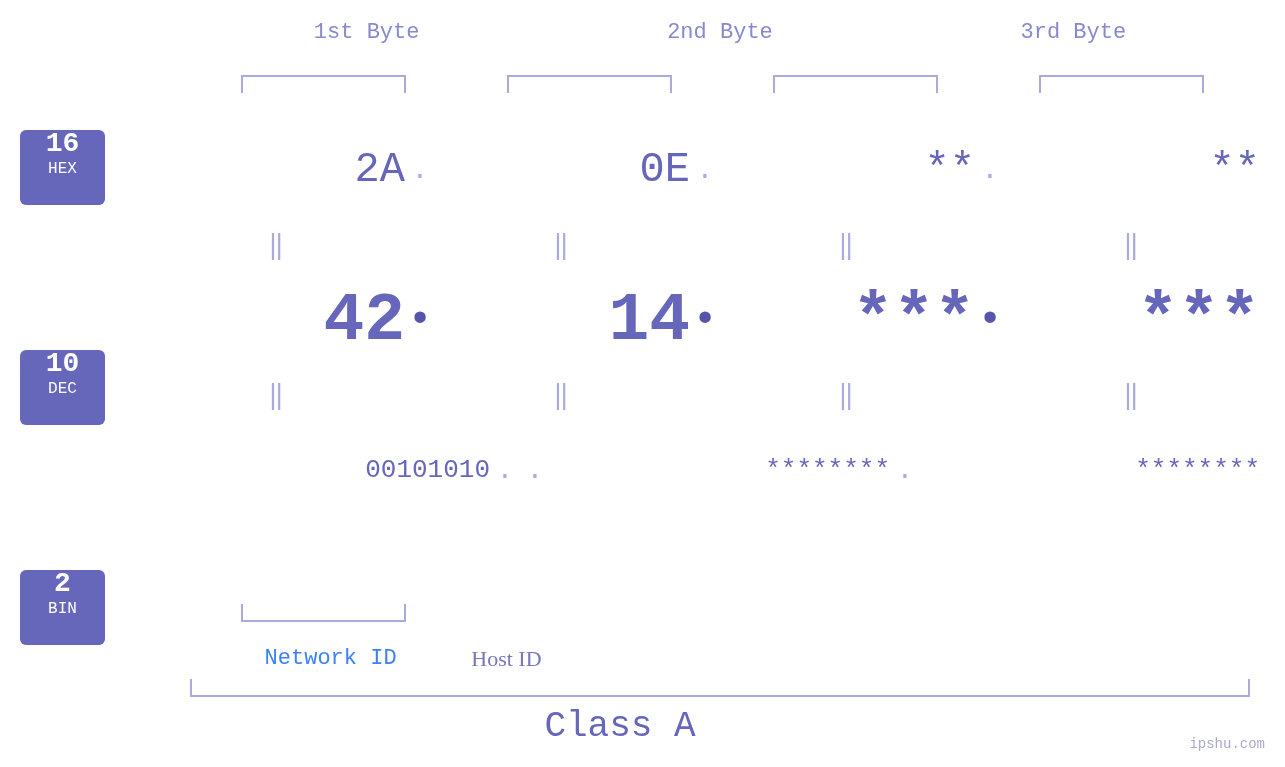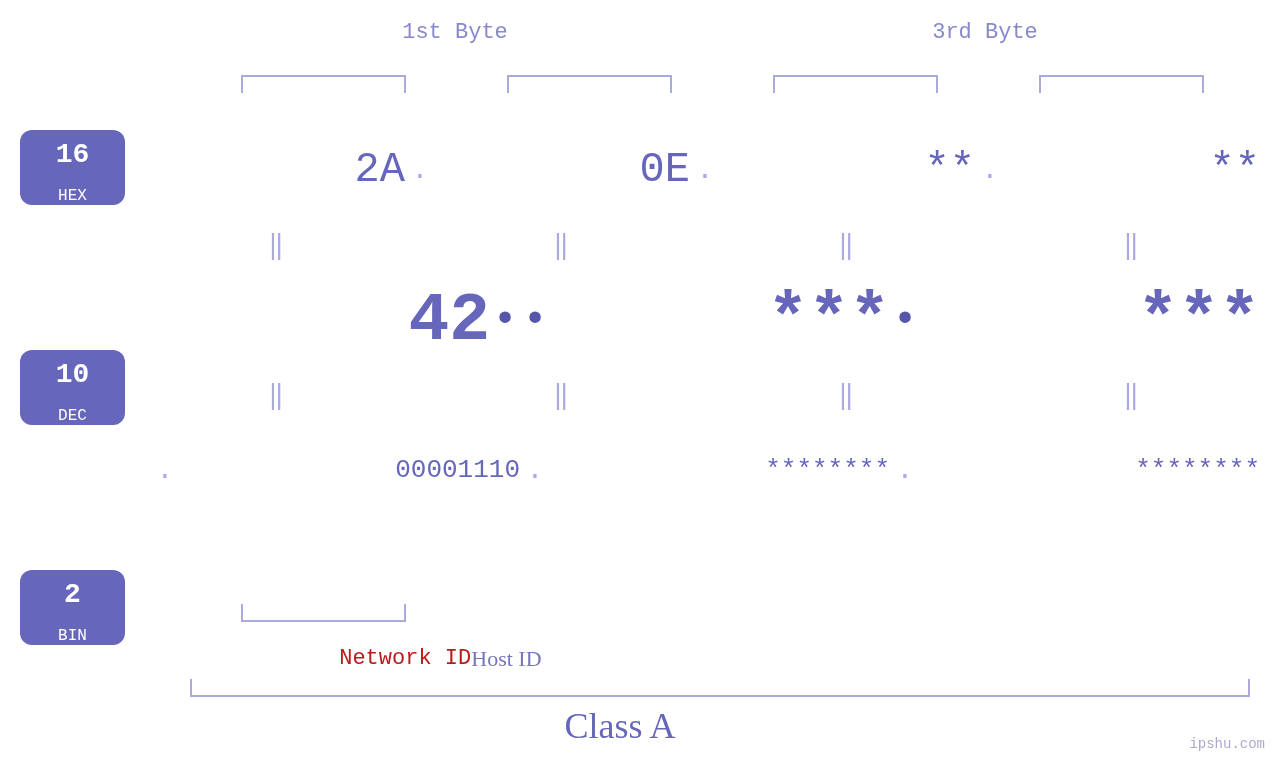--- a/index.html
+++ b/index.html
@@ -61,38 +61,38 @@
     
     .base-labels {
       position: absolute;
       left: 20px;
       top: 130px;
       display: flex;
       flex-direction: column;
       gap: 145px;
     }
     .base-badge {
-      width: 105px;
+      width: 85px;
       height: 75px;
       background: #6666bb;
       color: white;
-      border-radius: 12px;
+      border-radius: 6px;
       display: flex;
       flex-direction: column;
       align-items: center;
-      justify-content: flex-end;
+      justify-content: flex-start;
     }
     .base-number {
       font-size: 28px;
       font-weight: bold;
       line-height: 1;
     }
     .base-name {
       font-size: 16px;
-      margin-top: 18px;
+      margin-top: 2px;
     }
 
     
     .rows-container {
       position: absolute;
       top: 120px;
       left: 150px;
       width: 1110px;
     }
 
@@ -165,22 +165,22 @@
     
     .id-labels {
       position: absolute;
       bottom: 95px;
       left: 190px;
       width: 1065px;
       display: flex;
     }
     .network-id-label {
       width: calc(25% + 15px);
-      text-align: right;
-      color: #b91c1c;
+      text-align: center;
+      color: #3b82f6;
       font-size: 22px;
       font-family: 'Courier New', monospace;
     }
     .host-id-label {
       flex: 1;
       color: #7777bb;
       font-size: 22px;
       font-family: Liberation Serif, serif;
     }
 
@@ -197,39 +197,40 @@
 
     
     .class-label {
       position: absolute;
       bottom: 20px;
       left: 0;
       width: 1240px;
       text-align: center;
       color: #6666bb;
       font-size: 36px;
-      font-family: Liberation Serif, serif;
+      font-family: Liberation Mono, monospace;
     }
 
     
     .watermark {
       position: absolute;
       bottom: 15px;
       right: 20px;
       color: #aaaacc;
       font-size: 14px;
     }
   </style>
 </head>
 <body>
 
 <div class="main-container">
 
   <div class="byte-headers">
     <div class="byte-header">1st Byte</div>
+    <div class="byte-header">2nd Byte</div>
     <div class="byte-header">3rd Byte</div>
   </div>
 
   <div class="bracket-top">
     <div class="bracket-cell">
         <span class="bracket-line"></span>
       </div>
     <div class="bracket-cell">
         <span class="bracket-line"></span>
       </div>
@@ -274,39 +275,40 @@
       <div class="eq-cell">‖</div>
       <div class="eq-dot"></div>
       <div class="eq-cell">‖</div>
       <div class="eq-dot"></div>
       <div class="eq-cell">‖</div>
     </div>
 
     <div class="data-row dec-row">
       <div class="cell">42</div>
       <div class="dot">•</div>
+      <div class="cell">14</div>
       <div class="dot">•</div>
       <div class="cell">***</div>
       <div class="dot">•</div>
       <div class="cell">***</div>
     </div>
 
     <div class="eq-row">
       <div class="eq-cell">‖</div>
       <div class="eq-dot"></div>
       <div class="eq-cell">‖</div>
       <div class="eq-dot"></div>
       <div class="eq-cell">‖</div>
       <div class="eq-dot"></div>
       <div class="eq-cell">‖</div>
     </div>
 
     <div class="data-row bin-row">
-      <div class="dot">.</div>
-      <div class="cell">00001110</div>
+      <div class="cell">00101010</div>
+      <div class="dot">.</div>
       <div class="dot">.</div>
       <div class="cell">********</div>
       <div class="dot">.</div>
       <div class="cell">********</div>
     </div>
 
   </div>
 
   <div class="bracket-bottom">
     <div class="bracket-bottom-cell">

